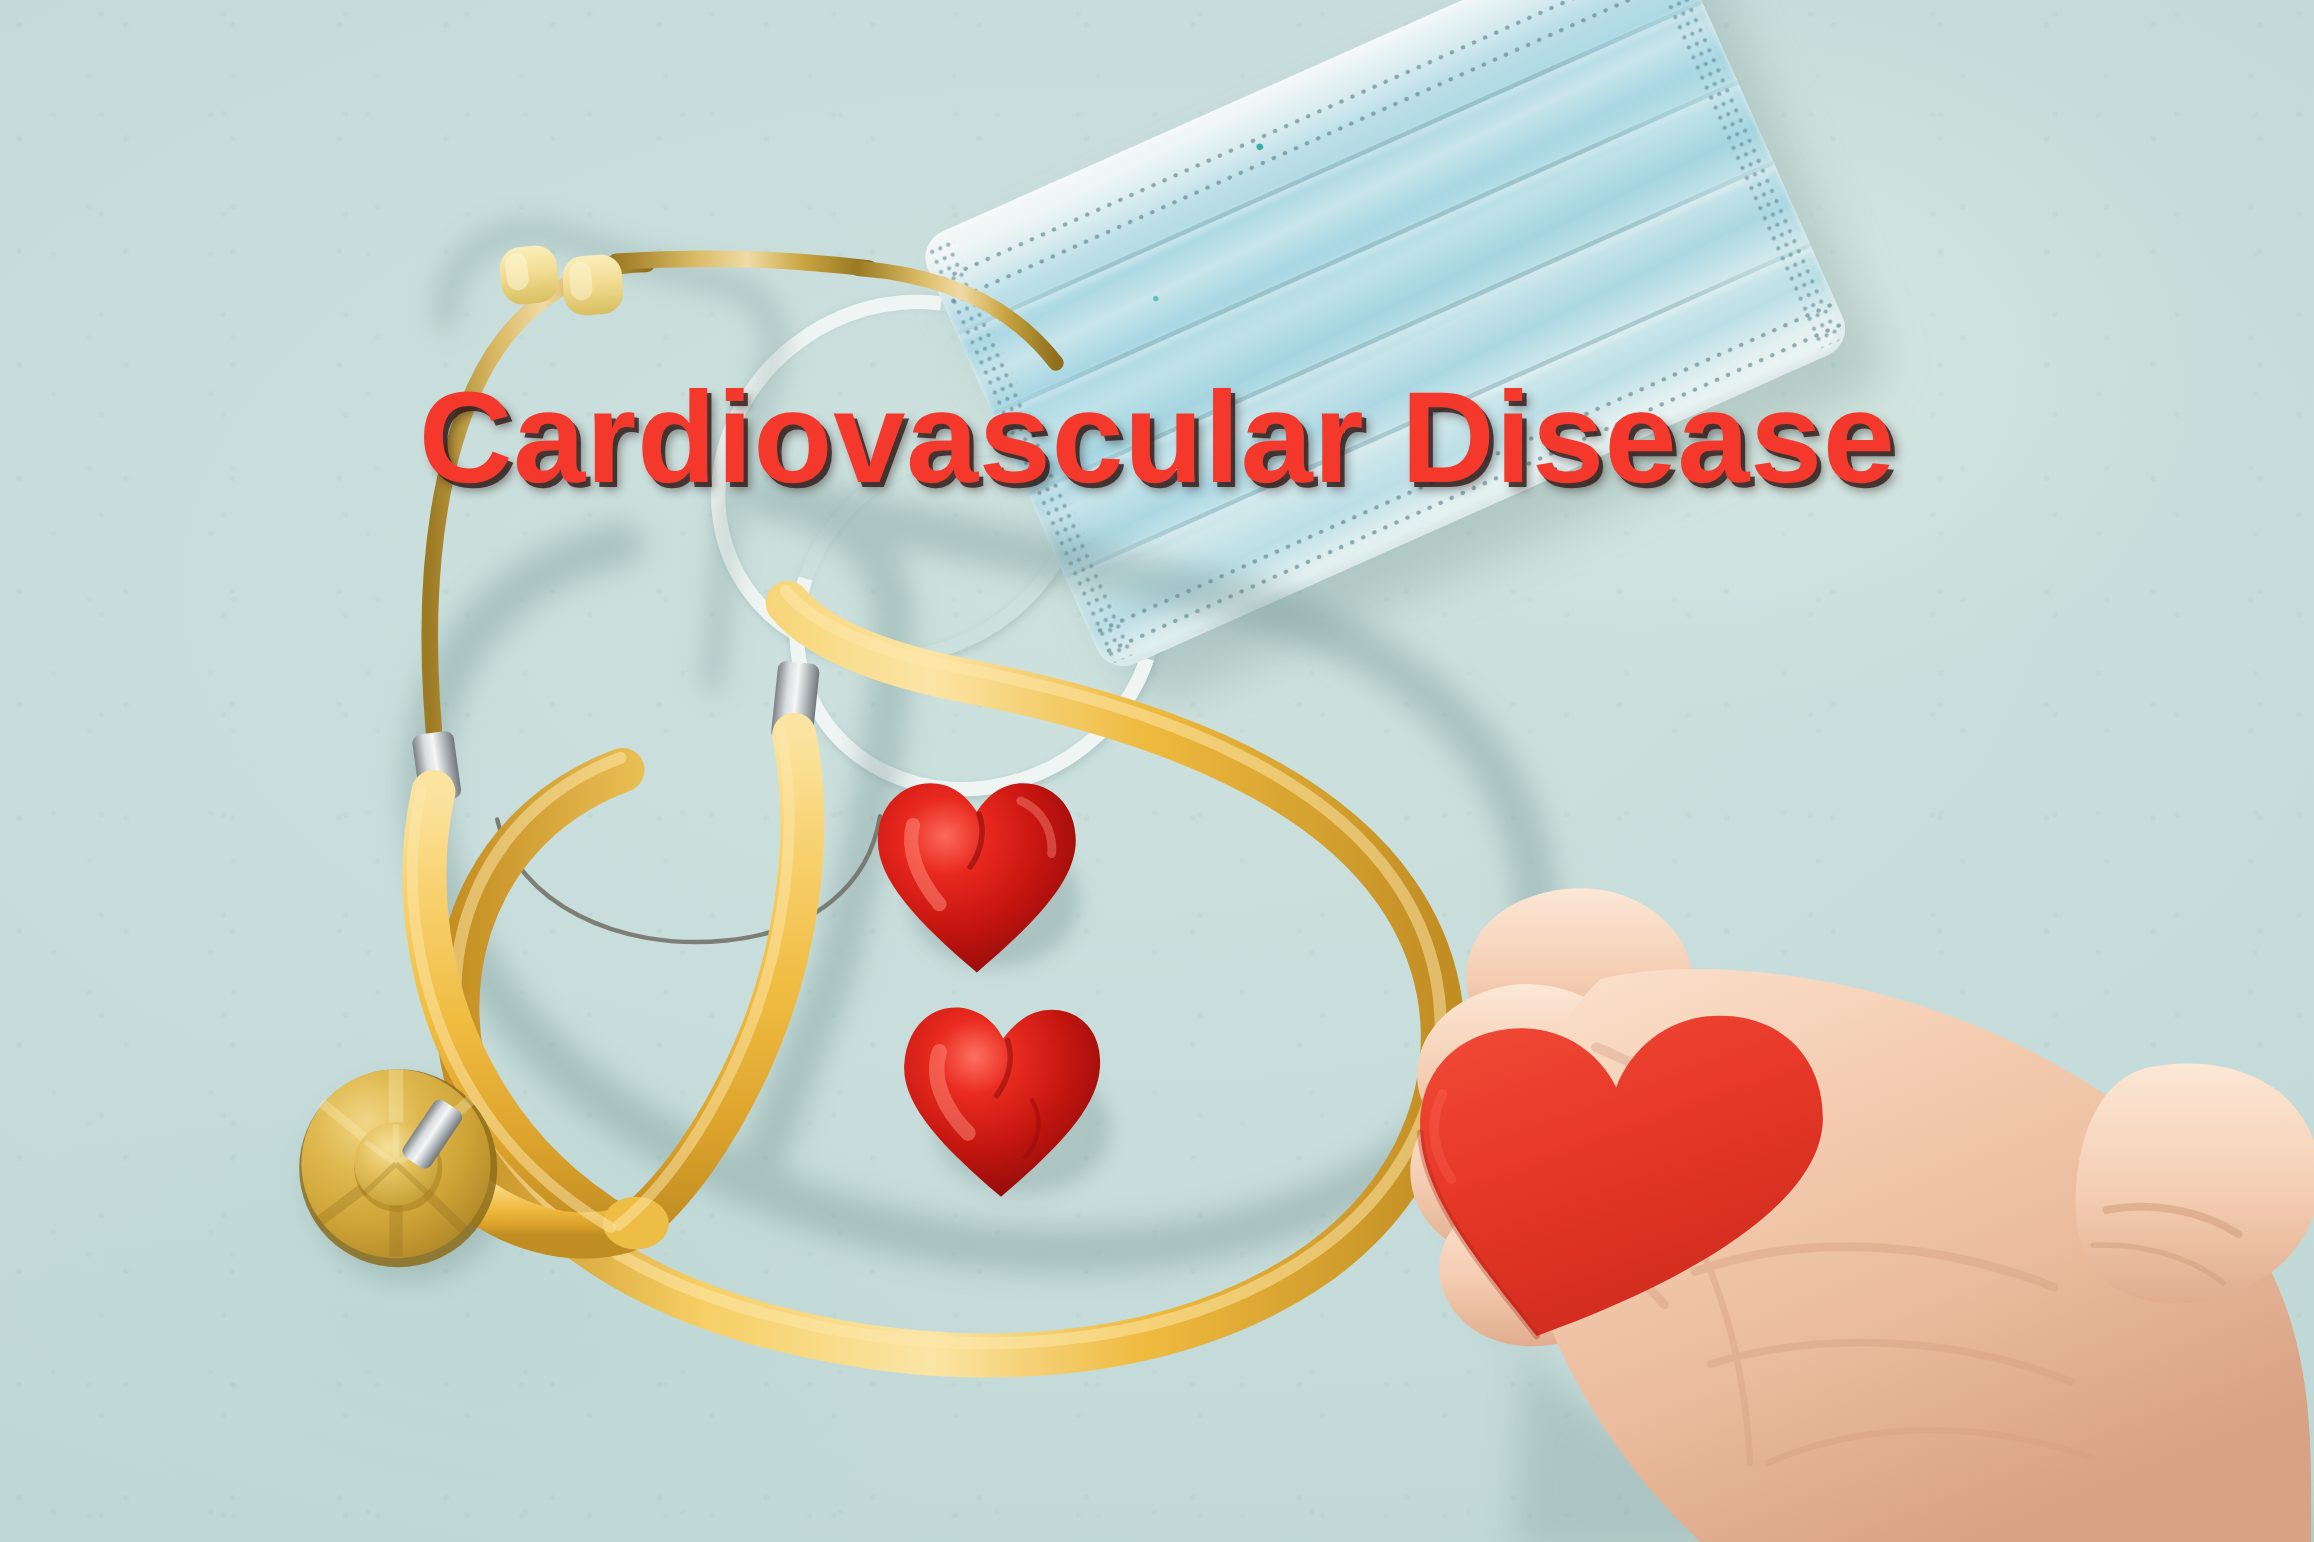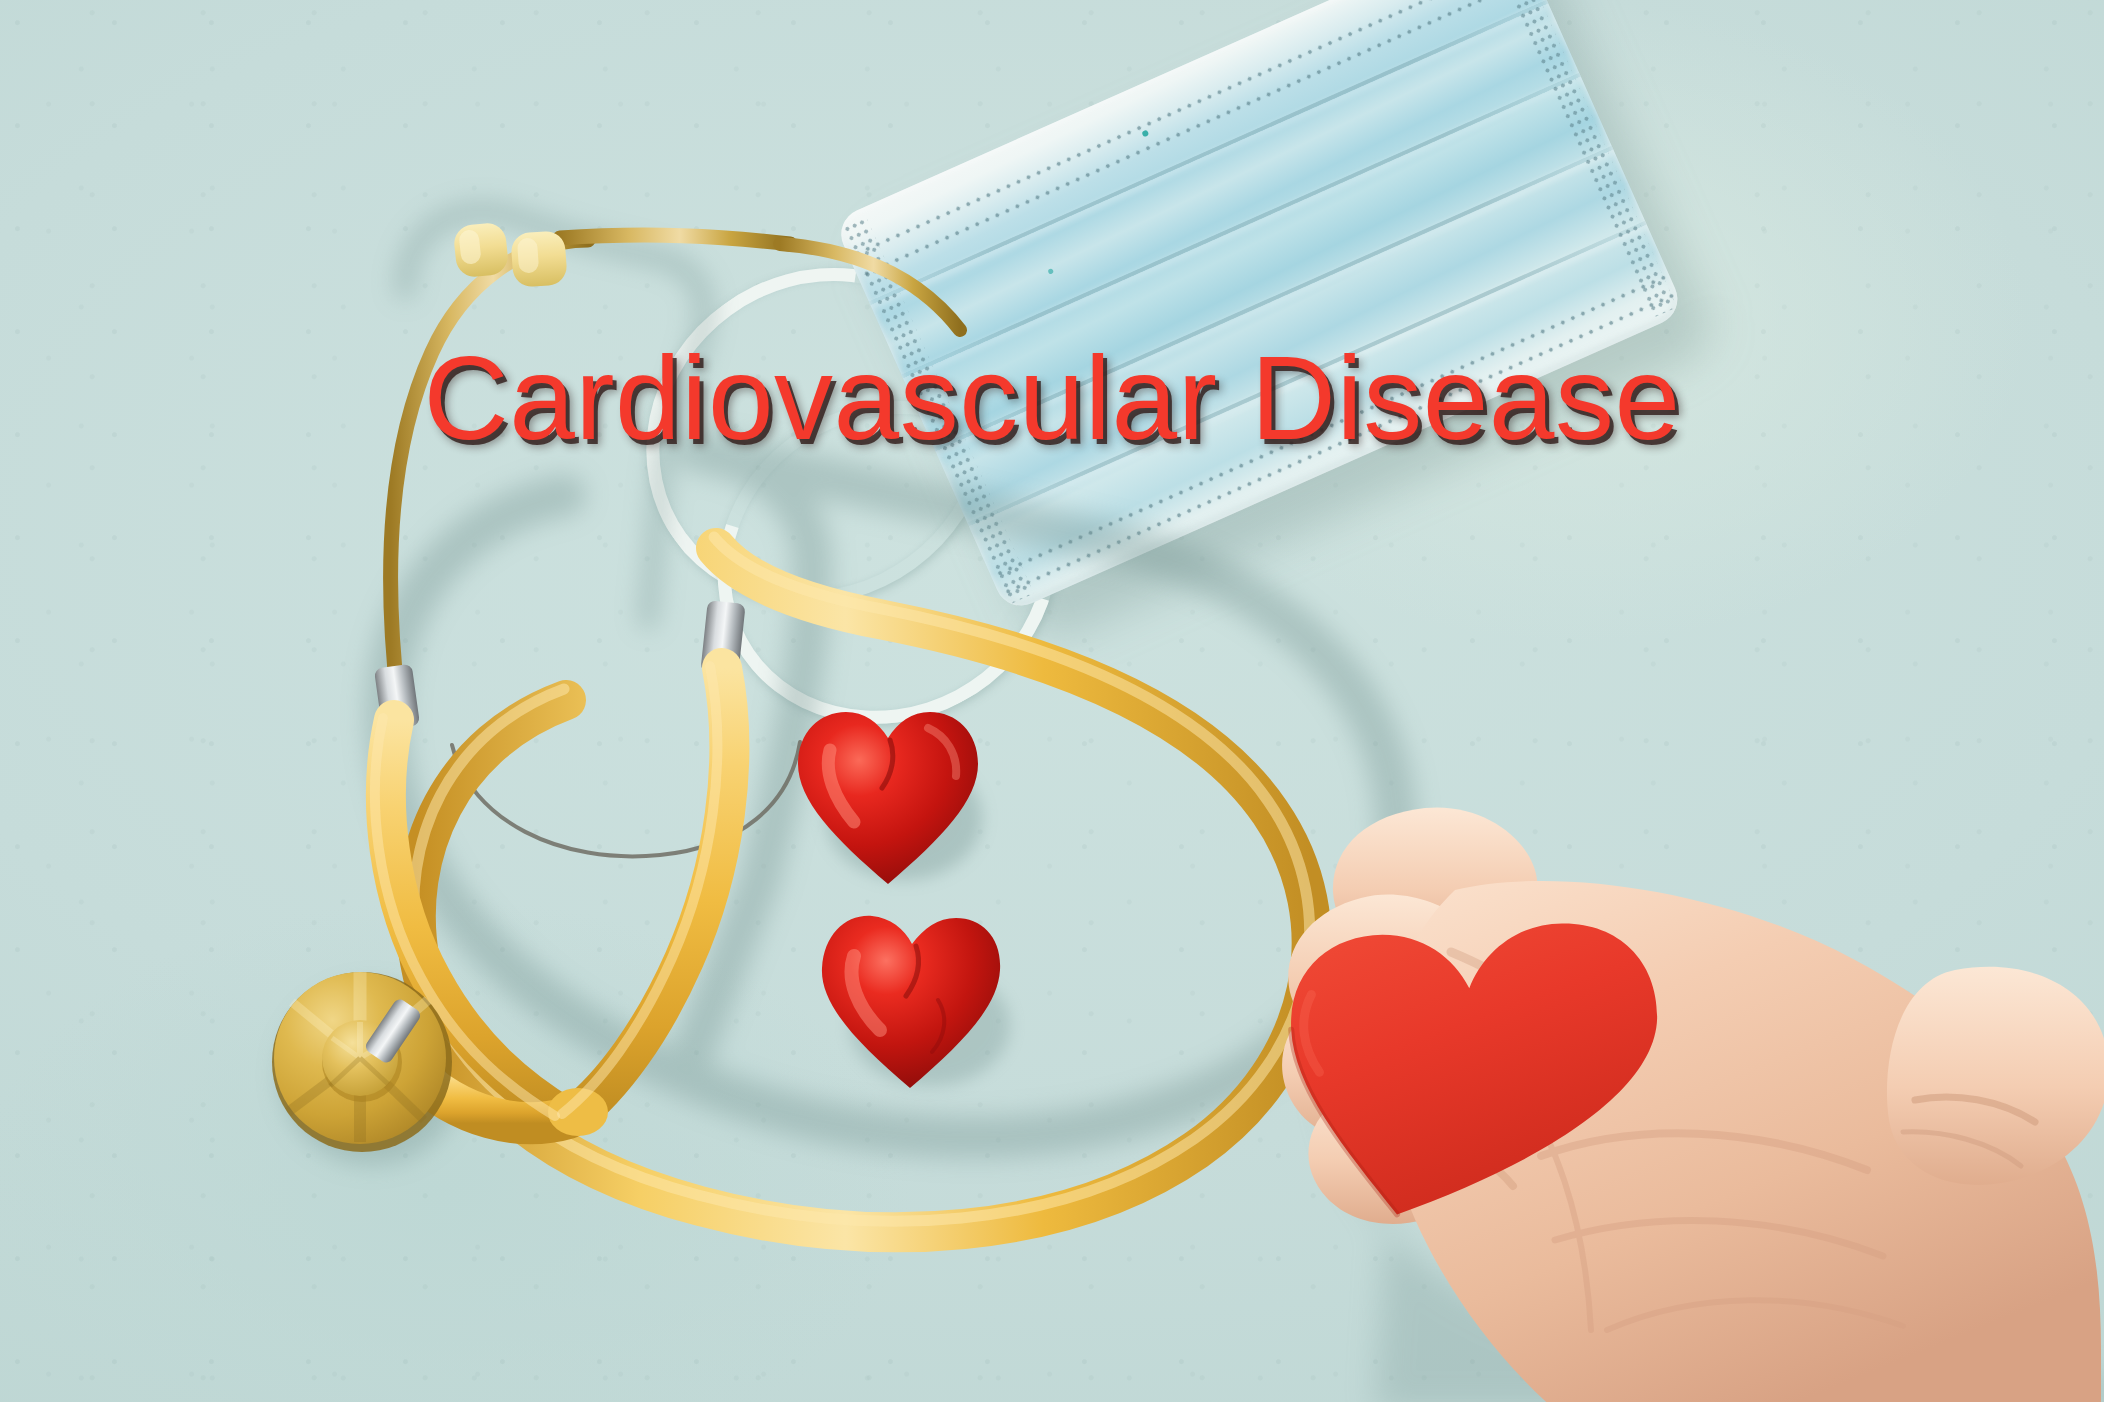--- a/index.html
+++ b/index.html
@@ -74,21 +74,21 @@
   .steth{position:absolute;left:0;top:0;width:2104px;height:1402px;}
 
   
   .choco{position:absolute;}
 
   
   .hand-wrap{position:absolute;left:1255px;top:770px;width:860px;height:640px;}
 
   
   .title{position:absolute;left:0;right:0;top:330px;text-align:center;
-    font-size:118px;font-weight:400;letter-spacing:.5px;white-space:nowrap;
+    font-size:118px;font-weight:700;letter-spacing:.5px;white-space:nowrap;
     color:#f4392c;
     text-shadow:
        4px 5px 0px rgba(48,26,24,.80),
        6px 7px 9px rgba(40,22,20,.42);
   }
 </style>
 </head>
 <body>
 
 <div id="stage">

